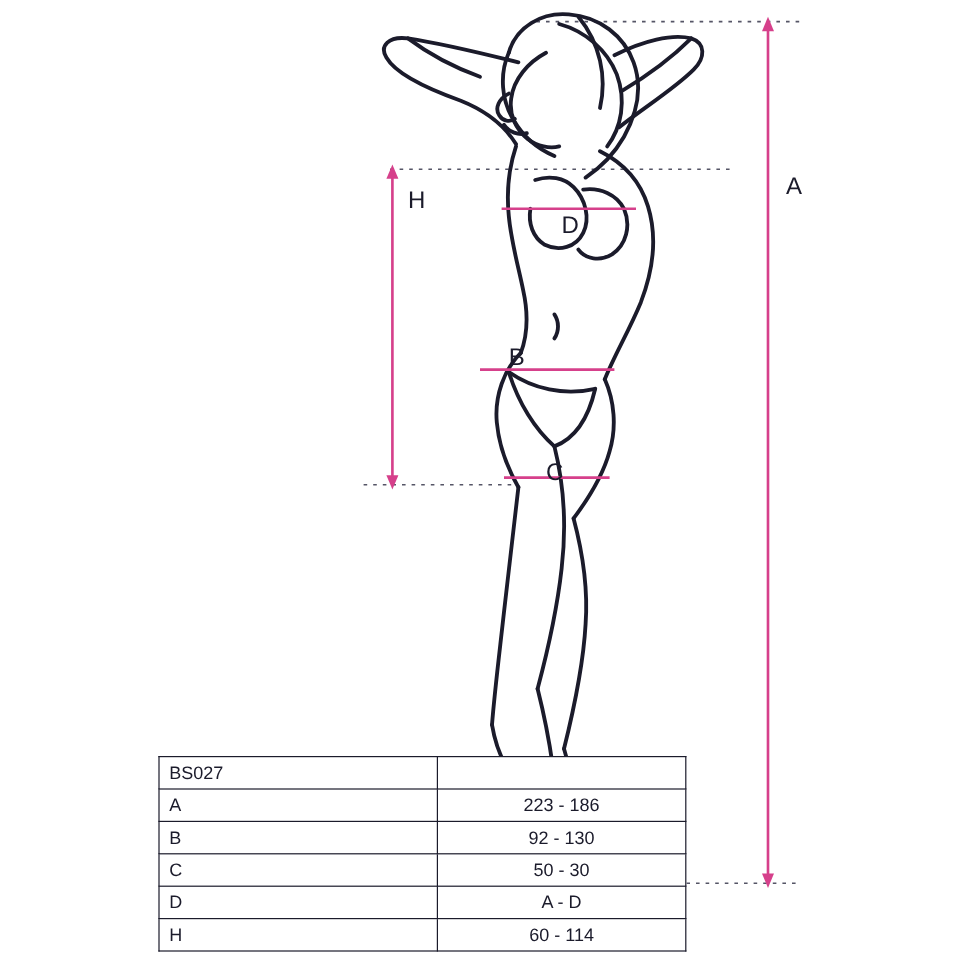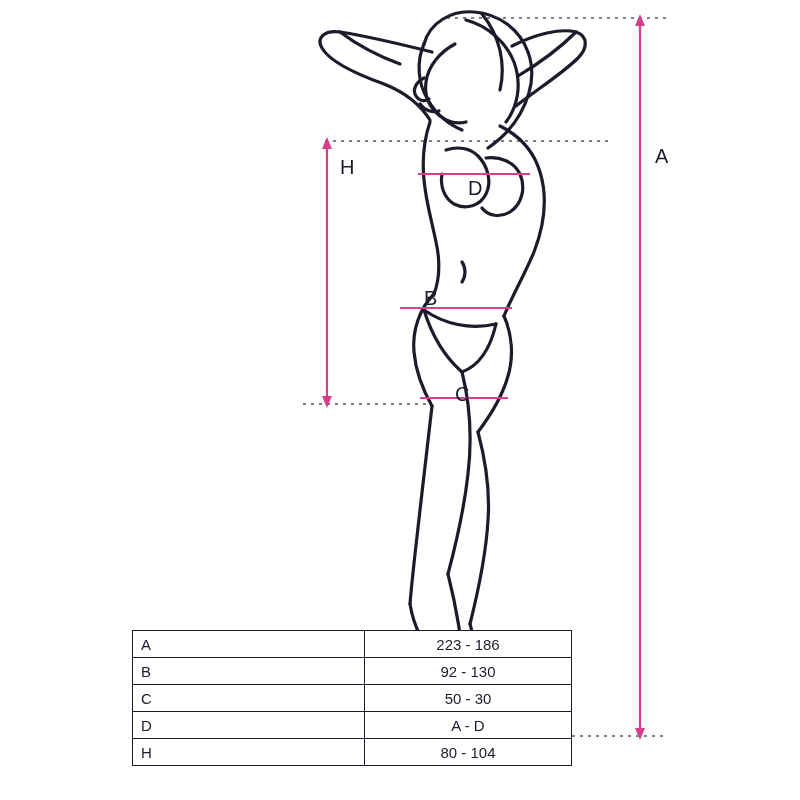--- a/index.html
+++ b/index.html
@@ -148,35 +148,39 @@
 
   <div class="meas-label" style="left:655px; top:146px;">A</div>
   <div class="meas-label" style="left:340px; top:157px;">H</div>
   <div class="meas-label" style="left:468px; top:178px;">D</div>
   <div class="meas-label" style="left:424px; top:288px;">B</div>
   <div class="meas-label" style="left:455px; top:384px;">C</div>
 
   <table id="size-table">
     <tbody>
       <tr>
+        <td class="key">BS027</td>
+        <td class="val"></td>
+      </tr>
+      <tr>
         <td class="key">A</td>
         <td class="val">223 - 186</td>
       </tr>
       <tr>
         <td class="key">B</td>
         <td class="val">92 - 130</td>
       </tr>
       <tr>
         <td class="key">C</td>
         <td class="val">50 - 30</td>
       </tr>
       <tr>
         <td class="key">D</td>
         <td class="val">A - D</td>
       </tr>
       <tr>
         <td class="key">H</td>
-        <td class="val">80 - 104</td>
+        <td class="val">60 - 114</td>
       </tr>
     </tbody>
   </table>
 
 </div>
 
 </body></html>

